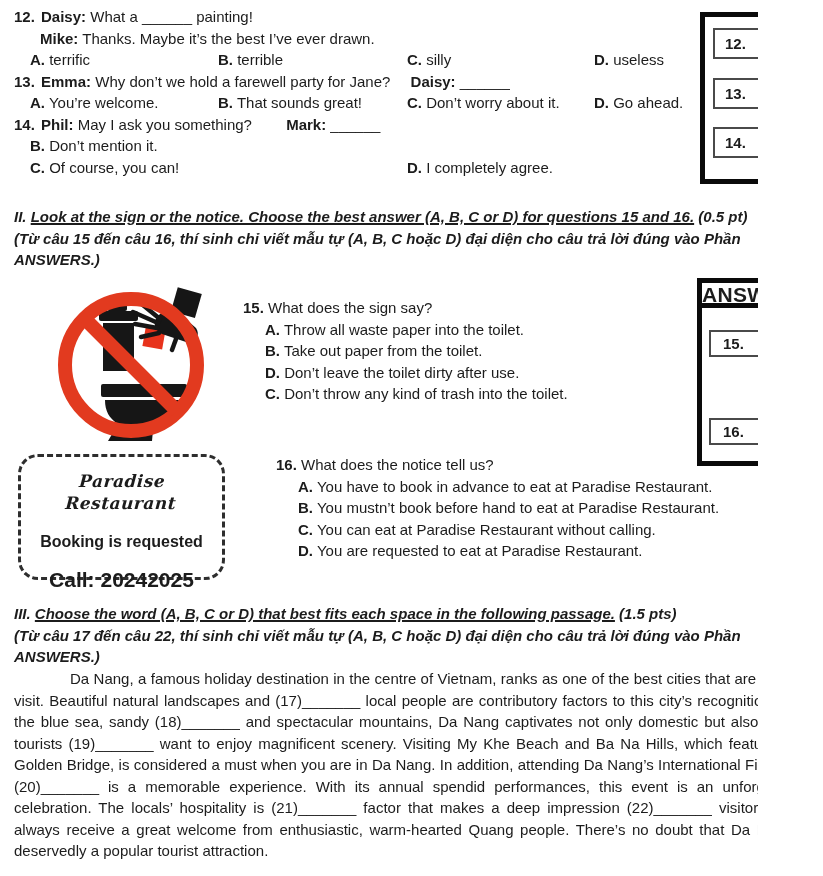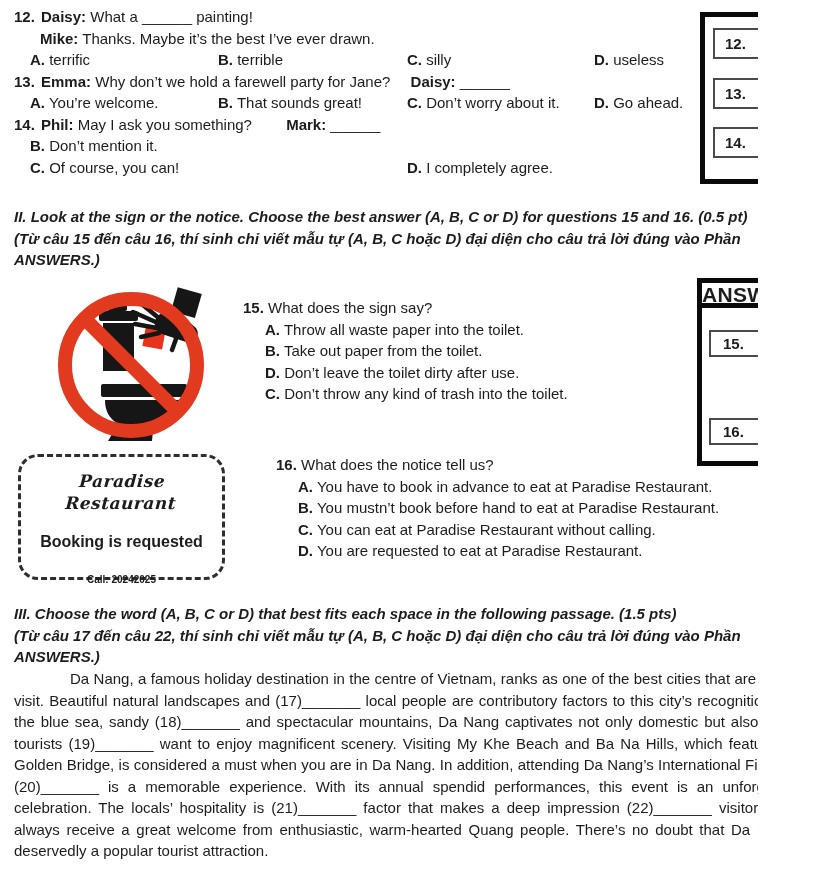--- a/index.html
+++ b/index.html
@@ -64,21 +64,21 @@
   .ansbox2 .c1 { margin-top: 22px; }
   .ansbox2 .c2 { margin-top: 61px; }
 
   
   .sechead {
     position: absolute; left: 14px; width: 780px;
     font-weight: bold; font-style: italic;
   }
   .sec2head { top: 206px; }
   .sec3head { top: 603px; }
-  .u { text-decoration-thickness: 1.5px; }
+  .u { text-decoration: underline; text-decoration-thickness: 1.5px; }
 
   
   .sign { position: absolute; left: 56px; top: 286px; width: 150px; height: 158px; }
   .q15 { position: absolute; left: 243px; top: 297px; width: 455px; }
   .q16 { position: absolute; left: 243px; top: 454px; width: 575px; margin-left: 33px; }
   .qopts > div { padding-left: 22px; white-space: nowrap; }
 
   
   .notice {
     position: absolute; left: 18px; top: 454px;
@@ -87,21 +87,21 @@
     text-align: center; background: #fff;
   }
   .notice .ntitle {
     margin-top: 14px;
     font-family: "DejaVu Serif", serif;
     font-style: italic; font-weight: bold;
     font-size: 17px; letter-spacing: 0.5px;
     transform: skewX(-4deg);
   }
   .notice .nline1 { margin-top: 17px; font-weight: bold; font-size: 16px; }
-  .notice .nline2 { margin-top: 16px; font-weight: bold; font-size: 10px; }
+  .notice .nline2 { margin-top: 16px; font-weight: bold; font-size: 21px; }
 
   
   .passage {
     position: absolute; left: 14px; top: 668px; width: 796px;
     text-align: justify; text-indent: 56px; line-height: 21.5px;
   }
 </style>
 </head>
 <body>
 

